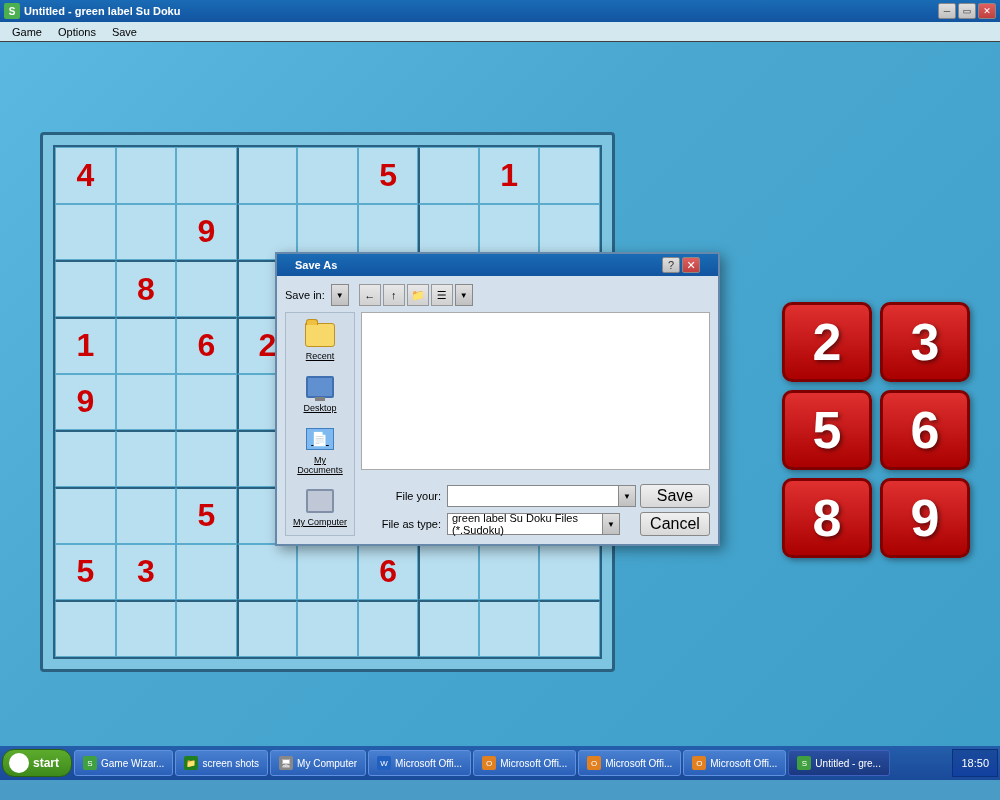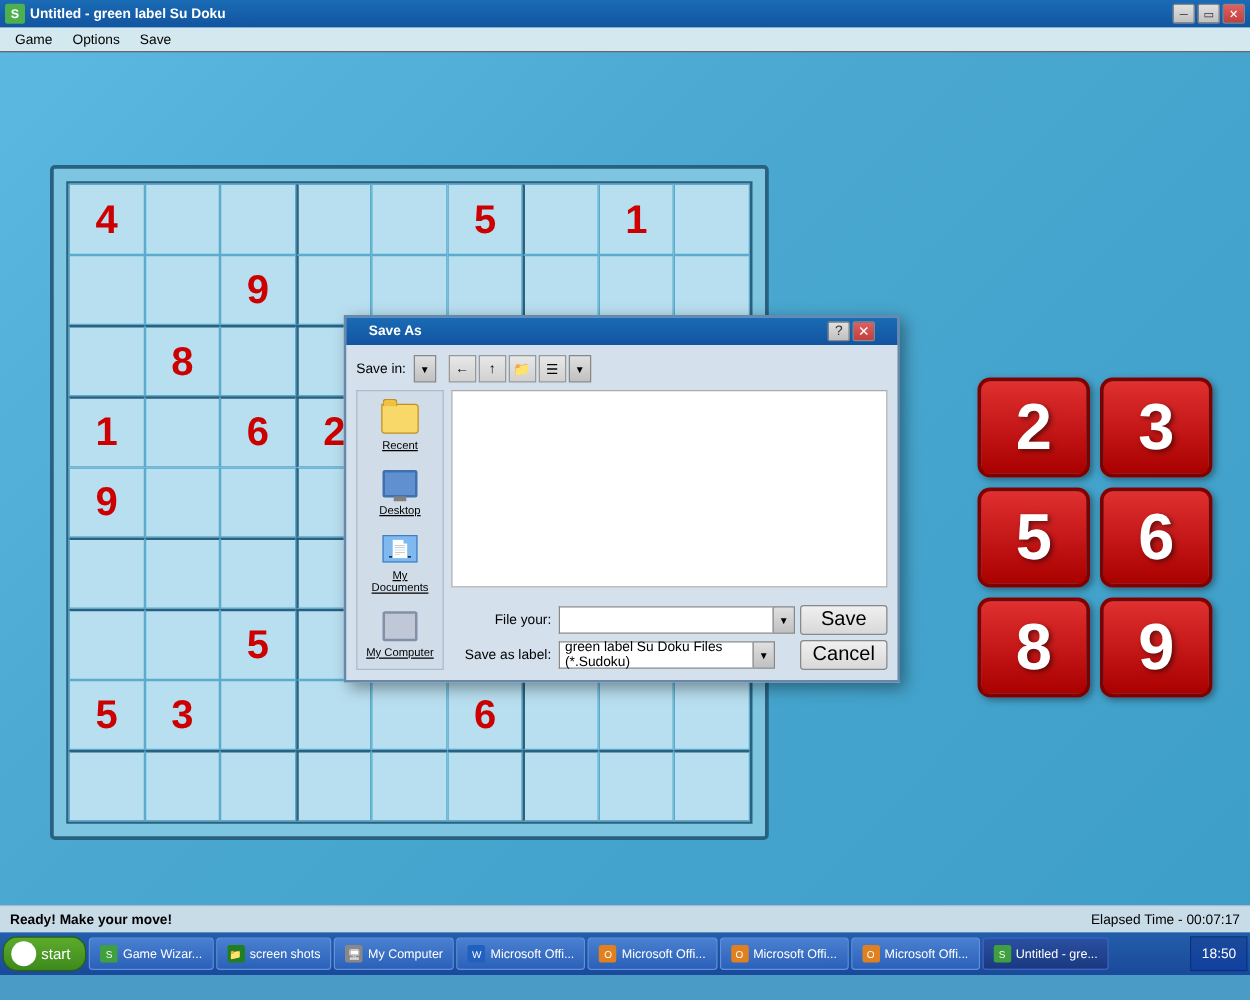--- a/index.html
+++ b/index.html
@@ -406,21 +406,21 @@
       height: 28px;
       background: linear-gradient(to bottom, #5dab2c, #3d8a1c);
       border: 1px solid #2a6010;
       border-radius: 12px;
       padding: 0 12px 0 6px;
       display: flex;
       align-items: center;
       gap: 4px;
       cursor: pointer;
       color: white;
-      font-weight: normal;
+      font-weight: bold;
       font-size: 12px;
     }
     .start-logo {
       width: 20px; height: 20px;
       background: white;
       border-radius: 50%;
       display: flex; align-items: center; justify-content: center;
       font-size: 12px;
     }
 
@@ -647,39 +647,35 @@
               <span class="dialog-field-label">File your:</span>
               <div style="display:flex; flex:1; gap:4px; align-items:center;">
                 <div class="dialog-combo-wrapper">
                   <div class="dialog-combo-text"></div>
                   <div class="dialog-combo-arrow">▼</div>
                 </div>
                 <div class="dialog-action-btn">Save</div>
               </div>
             </div>
             <div class="dialog-field-row">
-              <span class="dialog-field-label">Save as label:</span>
+              <span class="dialog-field-label">File as type:</span>
               <div style="display:flex; flex:1; gap:20px; align-items:center;">
                 <div class="dialog-combo-wrapper">
                   <div class="dialog-combo-text">green label Su Doku Files (*.Sudoku)</div>
                   <div class="dialog-combo-arrow">▼</div>
                 </div>
                 <div class="dialog-action-btn">Cancel</div>
               </div>
             </div>
           </div>
         </div>
       </div>
     </div>
   </div>
 
-  <div class="status-bar">
-    <span class="status-left">Ready!  Make your move!</span>
-    <span class="status-right">Elapsed Time - 00:07:17</span>
-  </div>
 
   <div class="taskbar">
     <div class="start-btn">
       <div class="start-logo">⊞</div>
       <span>start</span>
     </div>
 
     <div class="taskbar-item">
       <div class="taskbar-item-icon" style="background:#40a040;">S</div>
       <span>Game Wizar...</span>

